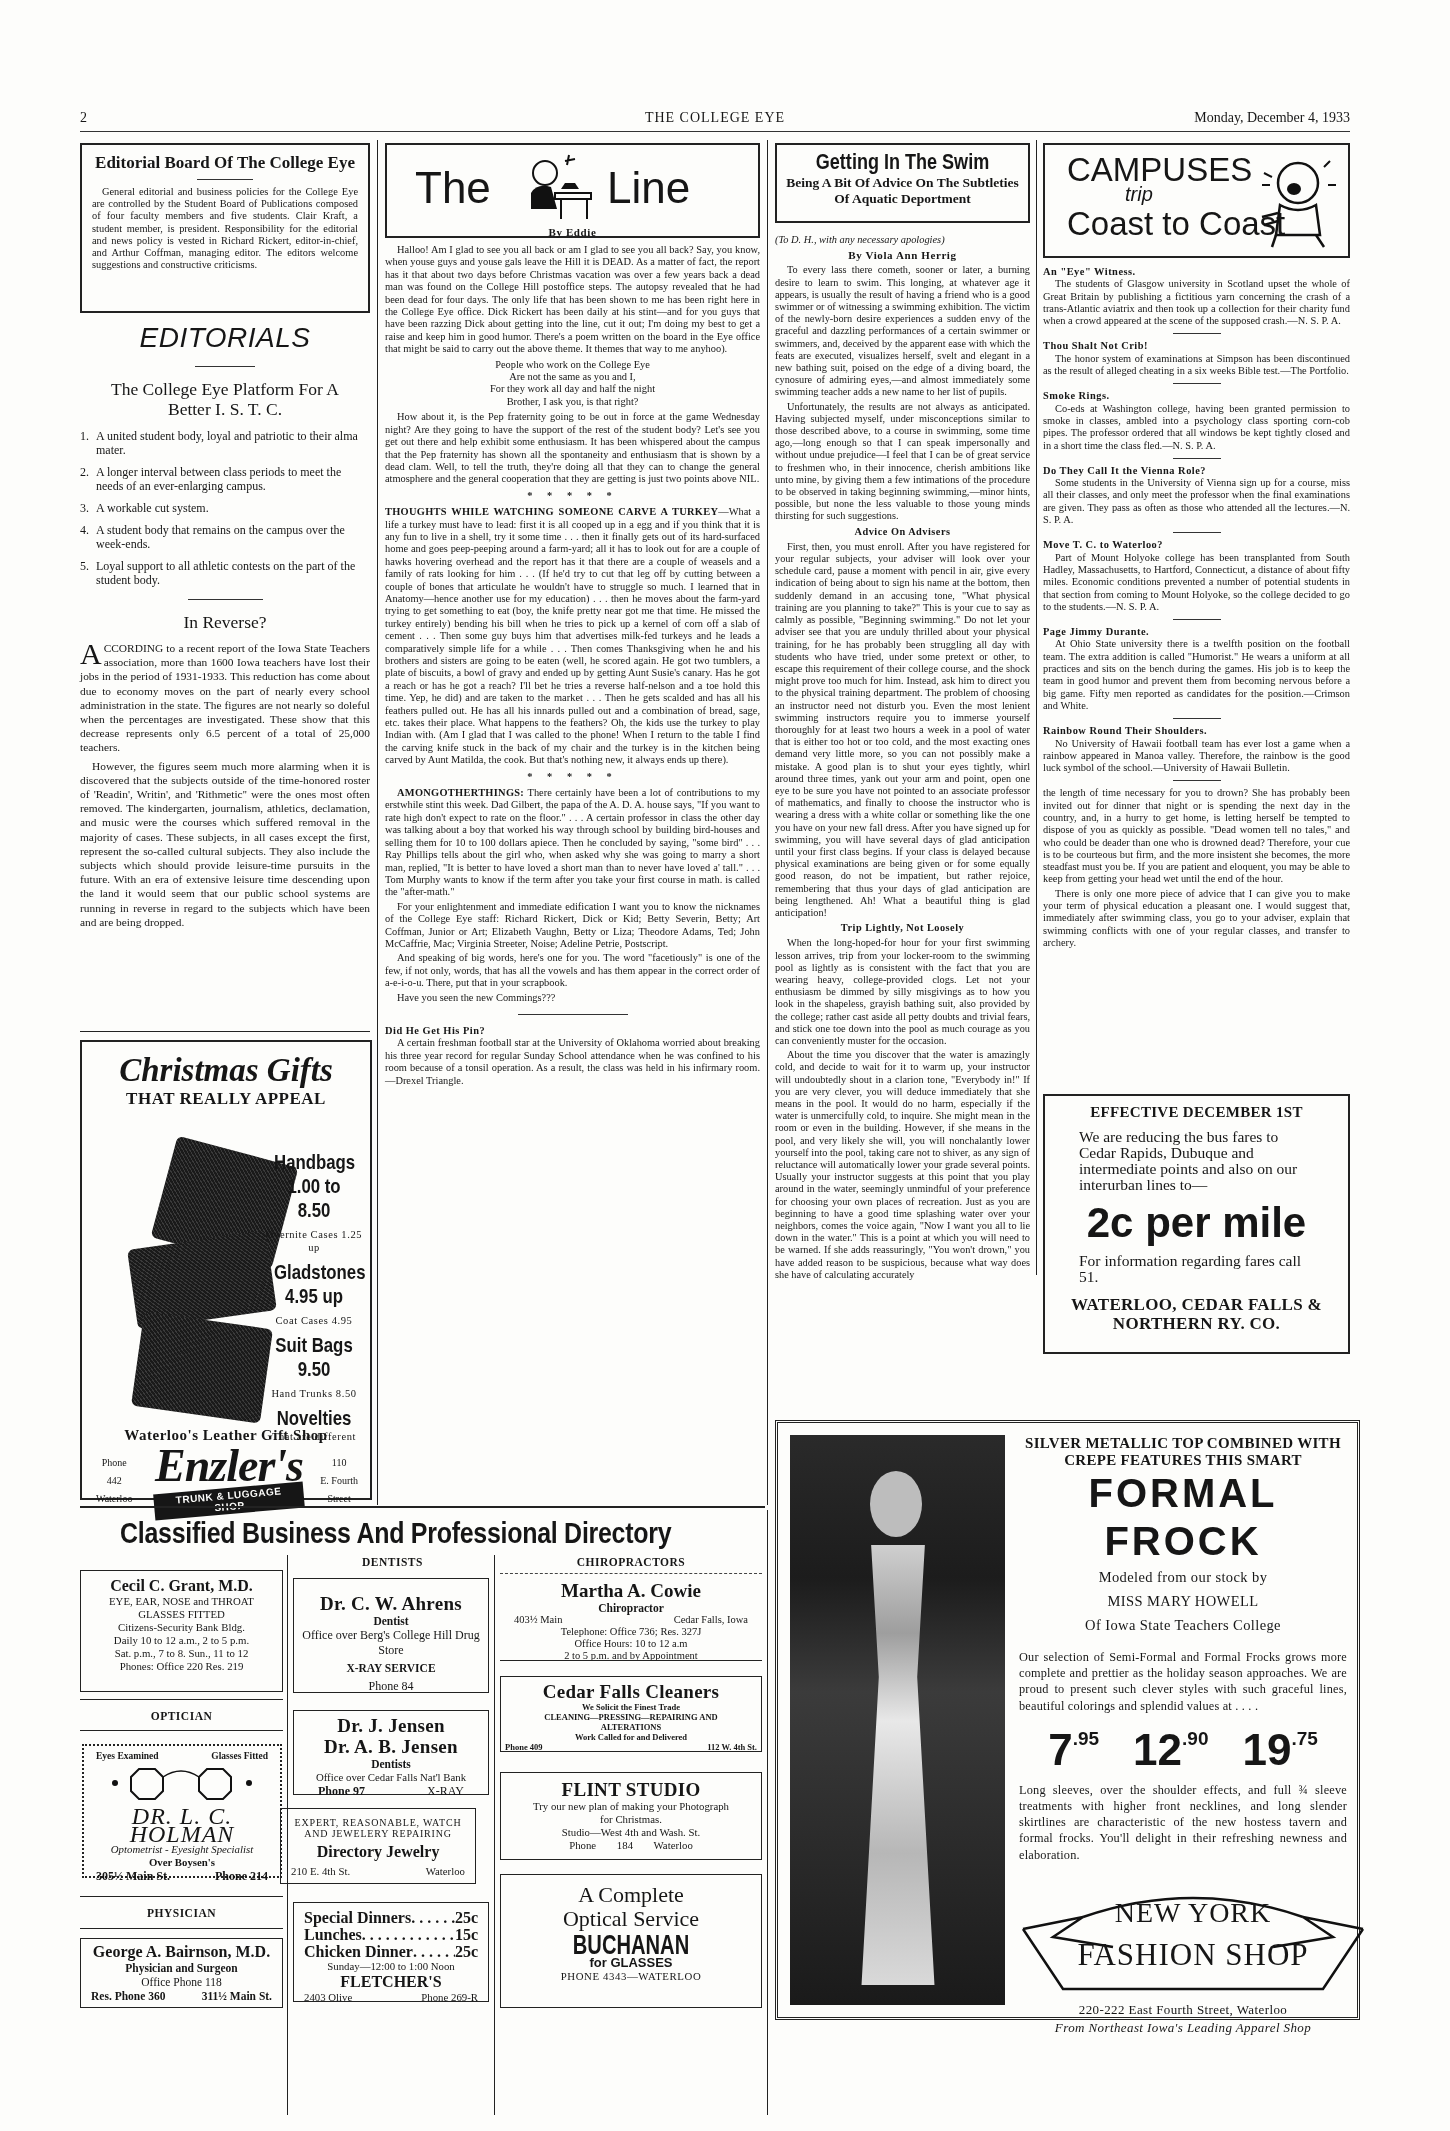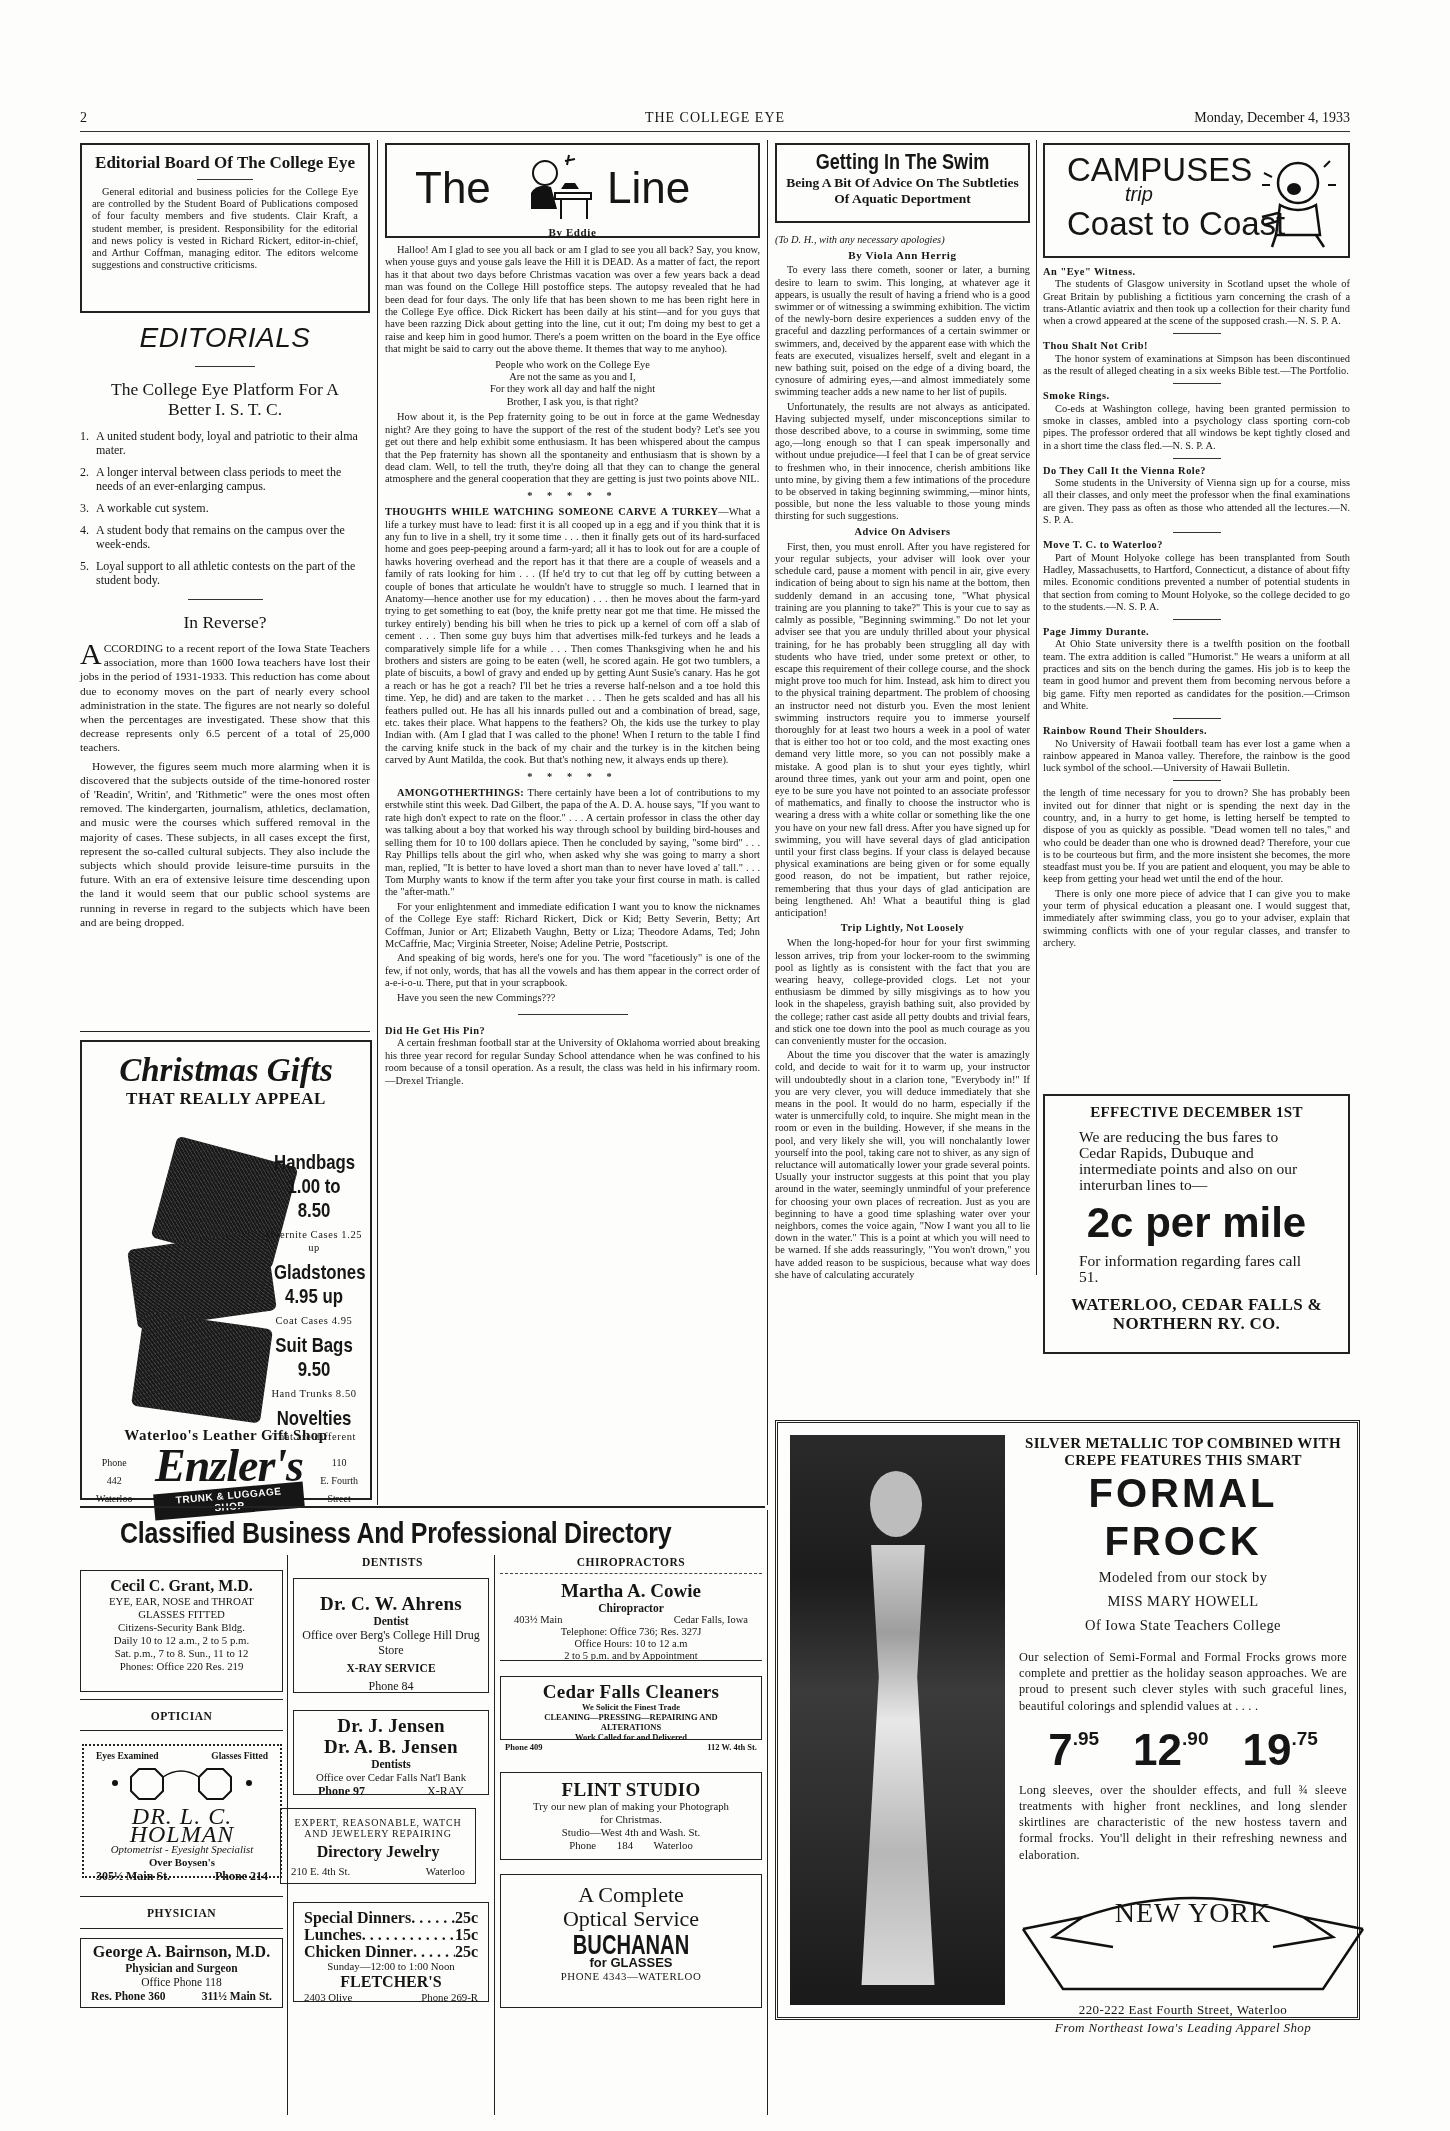--- a/index.html
+++ b/index.html
@@ -333,20 +333,21 @@
     </div>
     <div class="body" style="padding:0 6px;">Long sleeves, over the shoulder effects, and full ¾ sleeve treatments with higher front necklines, and long slender skirtlines are characteristic of the new hostess tavern and formal frocks. You'll delight in their refreshing newness and elaboration.</div>
     <div class="nyfs">
       <svg class="abs" style="left:0; top:0;" width="360" height="118" viewBox="0 0 360 118">
         <path d="M70 40 Q180 2 290 40" fill="none" stroke="#111" stroke-width="2.5"></path>
         <path d="M10 52 L70 40 L40 60 L100 70" fill="none" stroke="#111" stroke-width="2.5"></path>
         <path d="M350 52 L290 40 L320 60 L260 70" fill="none" stroke="#111" stroke-width="2.5"></path>
         <path d="M10 52 L50 112 L310 112 L350 52" fill="none" stroke="#111" stroke-width="2.5"></path>
       </svg>
       <div class="ny">NEW YORK</div>
+      <div class="fs">FASHION SHOP</div>
     </div>
     <div class="mid" style="font-size:13px; line-height:18px;">220-222 East Fourth Street, Waterloo</div>
     <div class="mid" style="font-size:13px; line-height:18px; font-style:italic;">From Northeast Iowa's Leading Apparel Shop</div>
   </div>
 </div>
 
 <div class="hrule" style="left:80px; top:1506px; width:685px; border-top-width:2px;"></div>
 <div class="abs dir-title" style="left:120px; top:1517px;">Classified Business And Professional Directory</div>
 <div class="vrule" style="left:287px; top:1555px; height:560px;"></div>
 <div class="vrule" style="left:494px; top:1555px; height:560px;"></div>
@@ -462,21 +463,21 @@
   <div class="flexrow" style="font-size:10.5px; line-height:12px; padding:0 14px;">
       <span>403½ Main</span>
       <span>Cedar Falls, Iowa</span>
     </div>
   <div style="font-size:10.5px; line-height:12px;">Telephone: Office 736; Res. 327J</div>
   <div style="font-size:10.5px; line-height:12px;">Office Hours: 10 to 12 a.m</div>
   <div style="font-size:10.5px; line-height:12px;">2 to 5 p.m. and by Appointment</div>
 </div>
 <div class="hrule" style="left:500px; top:1660px; width:262px;"></div>
 
-<div class="card" style="left:500px; top:1676px; width:262px; height:64px; padding:4px;">
+<div class="card" style="left:500px; top:1676px; width:262px; height:76px; padding:4px;">
   <div class="nm-lg">Cedar Falls Cleaners</div>
   <div class="tx" style="font-size:8.5px; line-height:10px; font-weight:bold;">We Solicit the Finest Trade</div>
   <div class="tx" style="font-size:8.5px; line-height:10px; font-weight:bold; padding:0 10px;">CLEANING—PRESSING—REPAIRING AND ALTERATIONS</div>
   <div class="tx" style="font-size:8.5px; line-height:10px; font-weight:bold;">Work Called for and Delivered</div>
   <div class="flexrow" style="font-size:8.5px; font-weight:bold; padding:0;">
       <span>Phone 409</span>
       <span>112 W. 4th St.</span>
     </div>
 </div>
 

